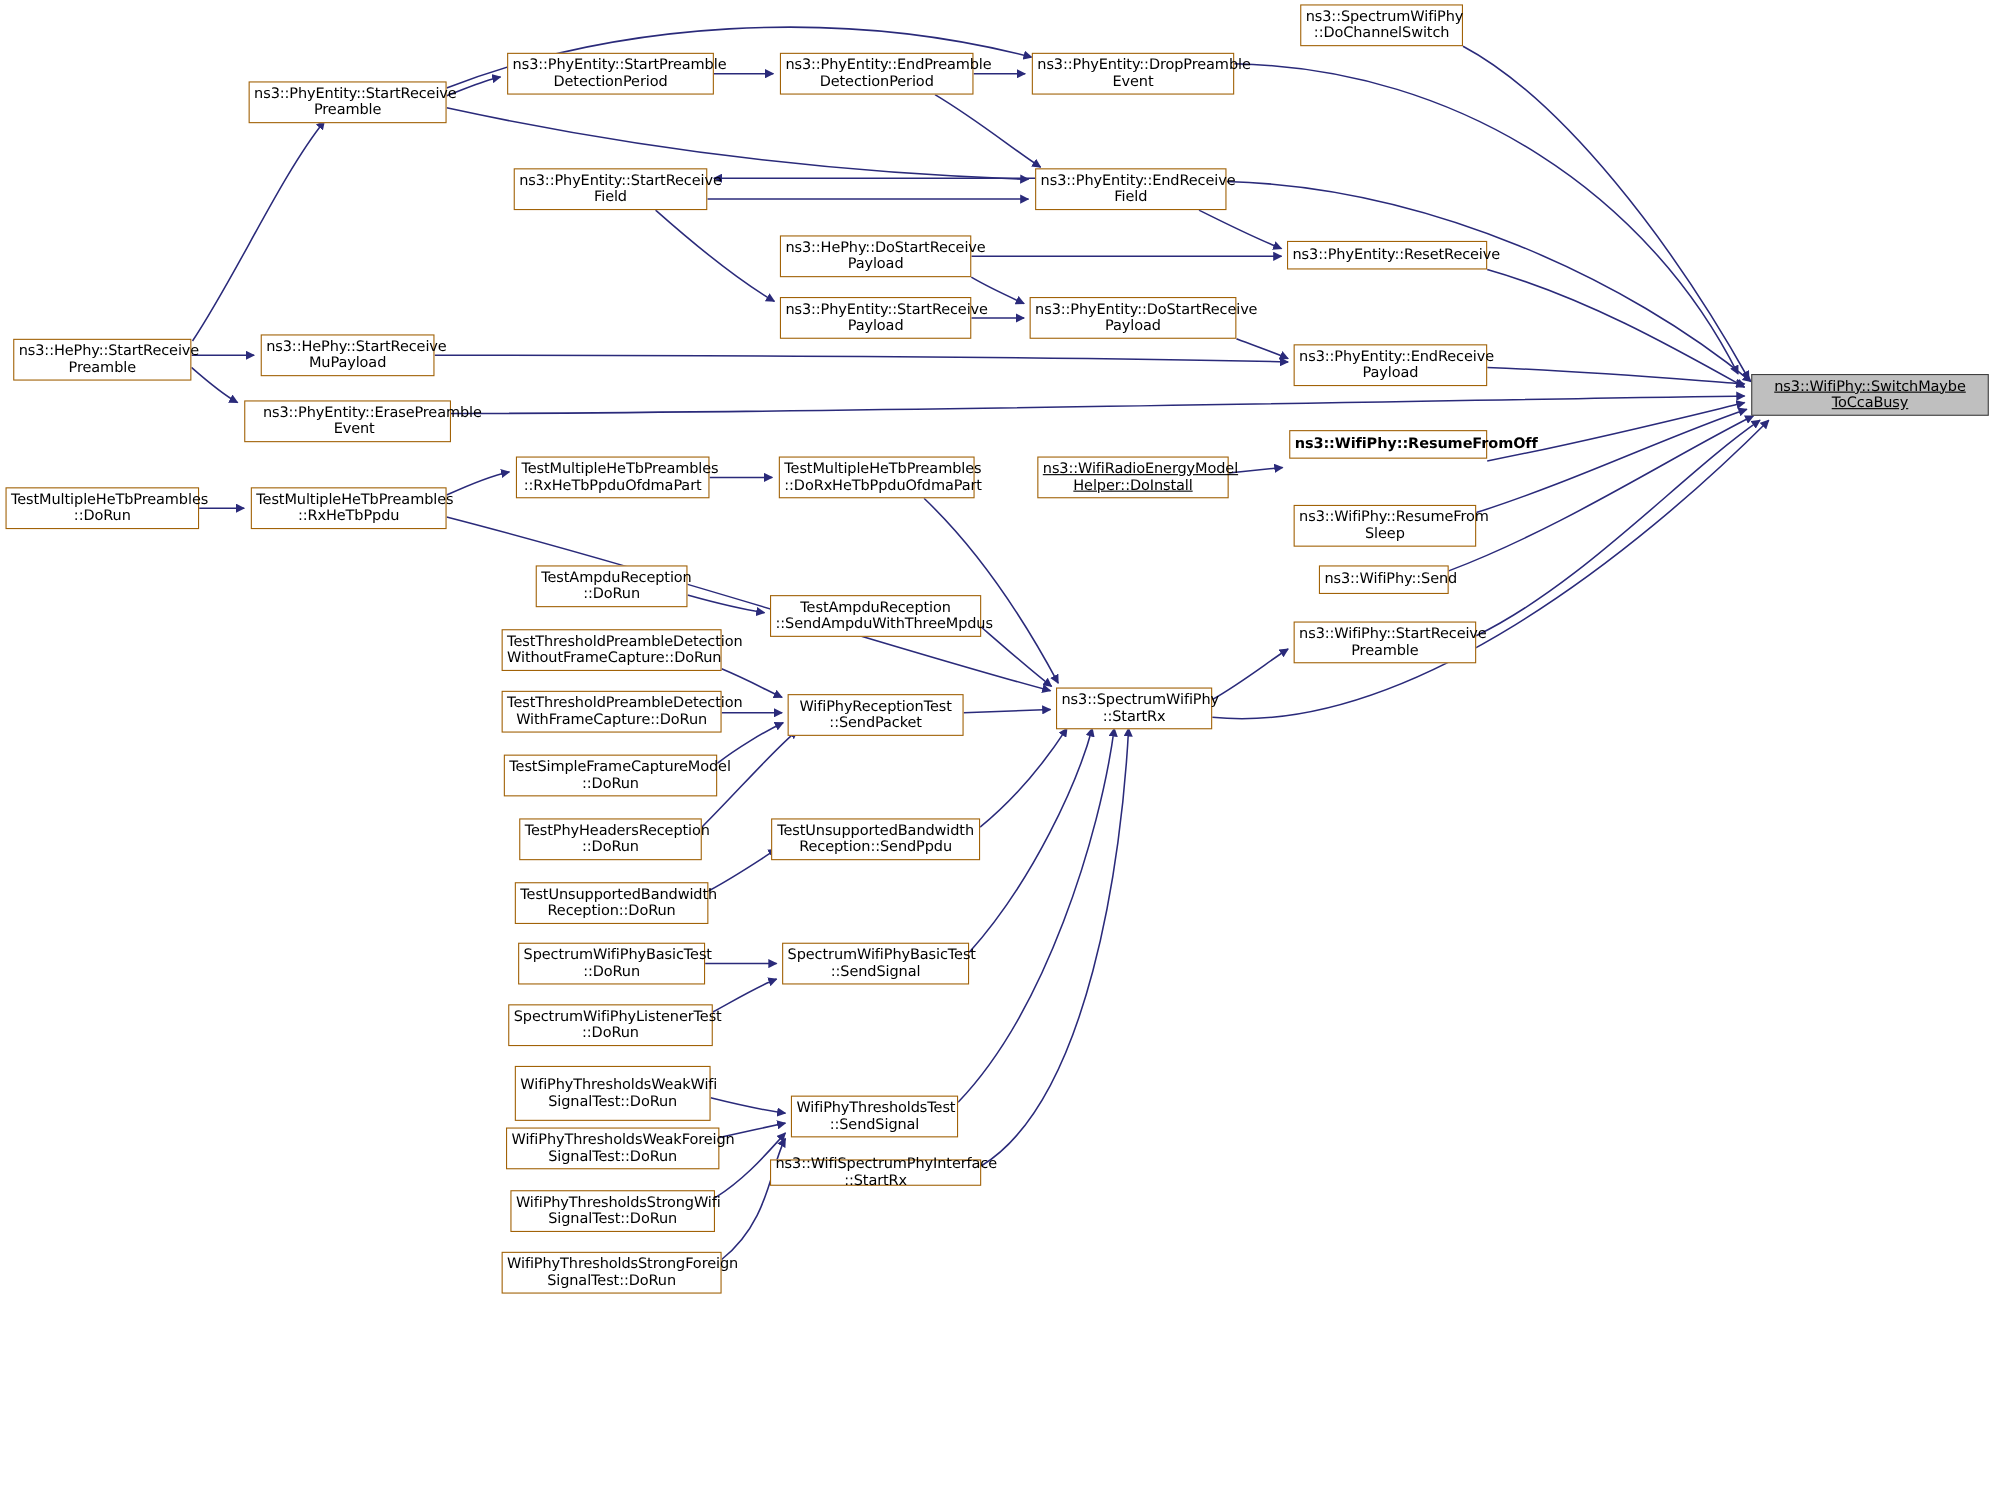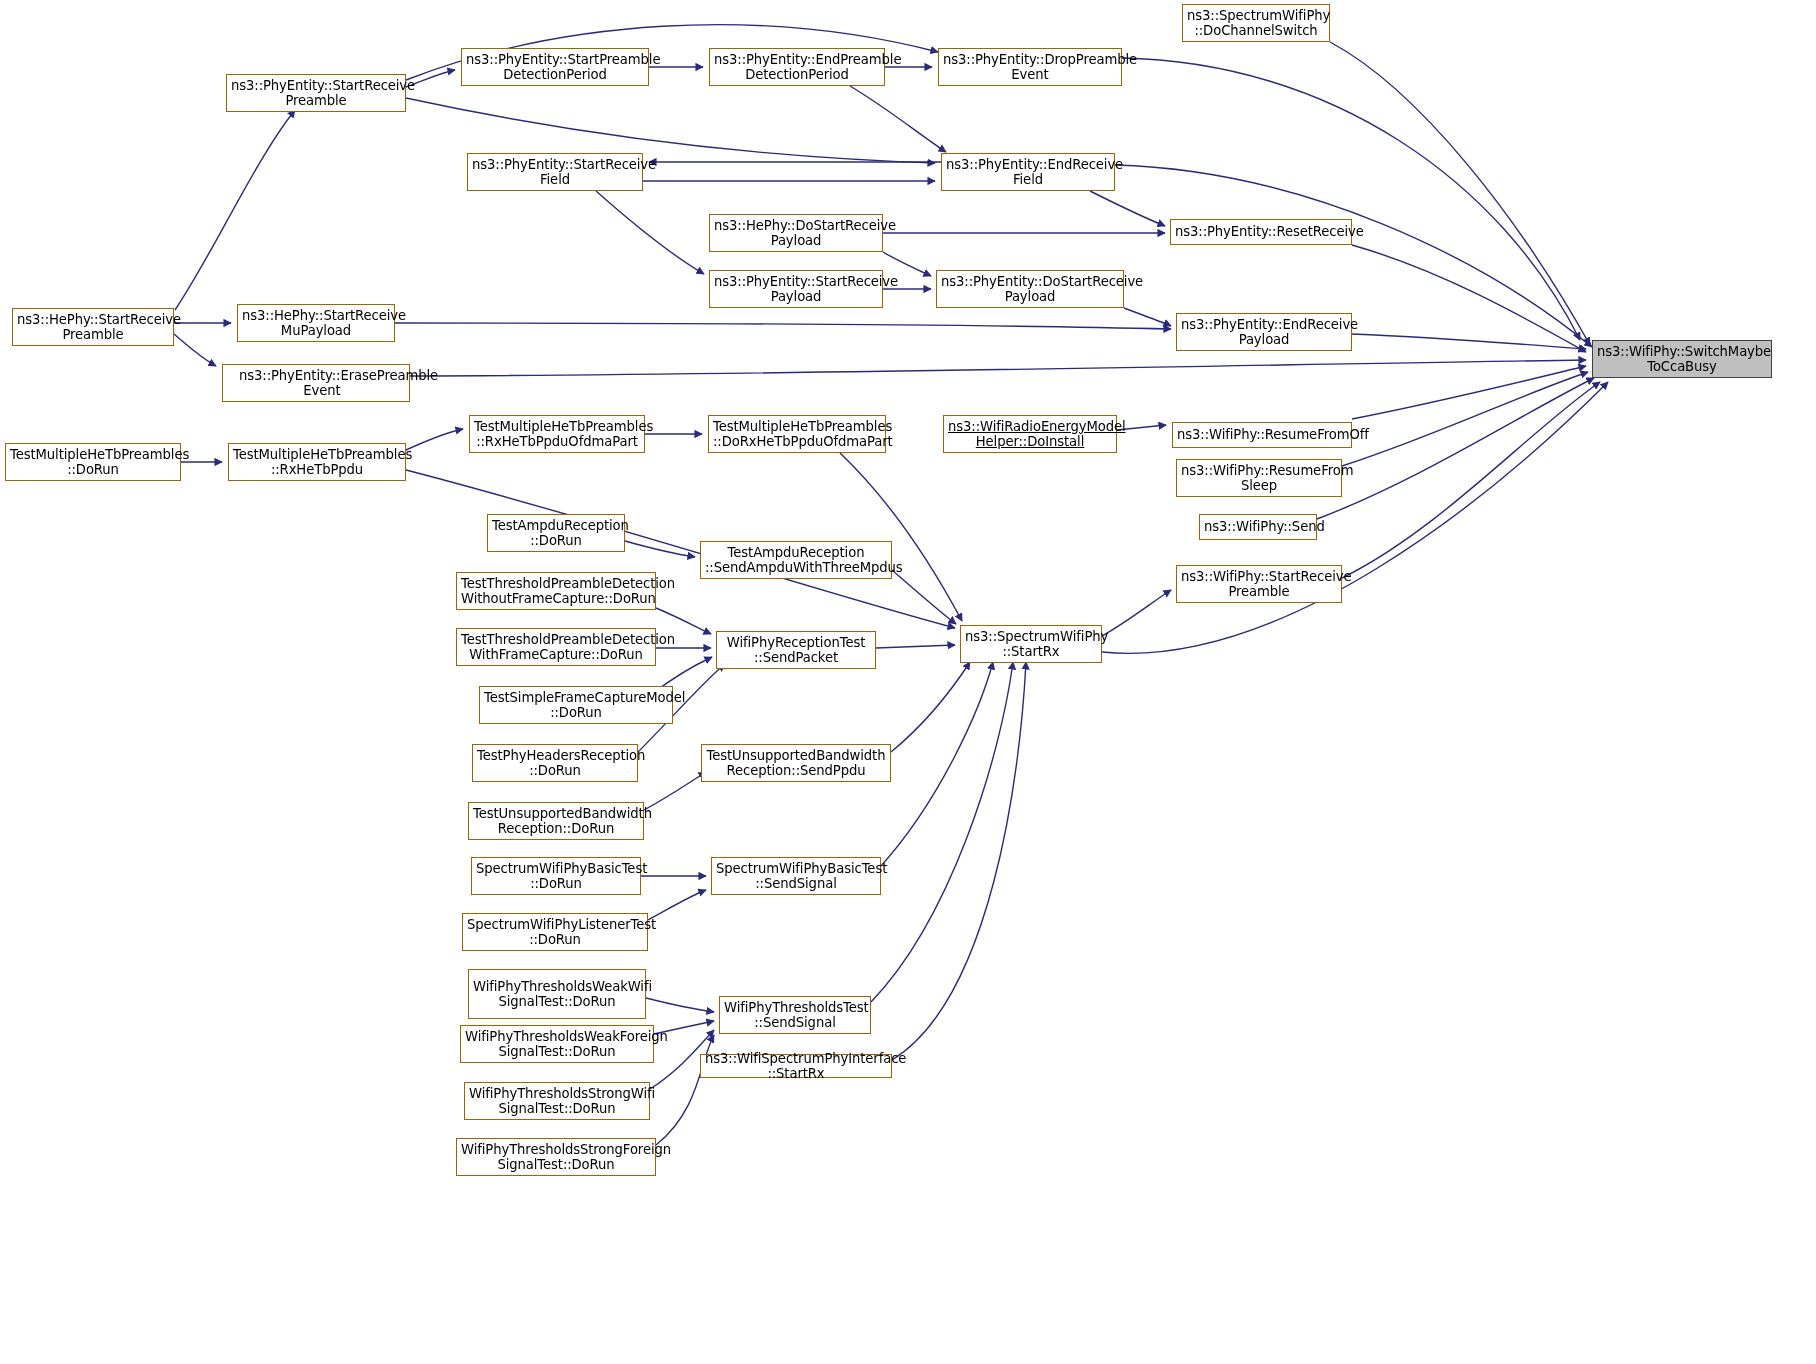--- a/index.html
+++ b/index.html
@@ -131,31 +131,31 @@
       <div class="node" style="left: 709px; top: 270px; width: 174px; height: 38px;"><span>ns3::PhyEntity::StartReceive
 Payload</span></div>
       <div class="node" style="left: 936px; top: 270px; width: 188px; height: 38px;"><span>ns3::PhyEntity::DoStartReceive
 Payload</span></div>
       <div class="node" style="left: 12px; top: 308px; width: 162px; height: 38px;"><span>ns3::HePhy::StartReceive
 Preamble</span></div>
       <div class="node" style="left: 237px; top: 304px; width: 158px; height: 38px;"><span>ns3::HePhy::StartReceive
 MuPayload</span></div>
       <div class="node" style="left: 1176px; top: 313px; width: 176px; height: 38px;"><span>ns3::PhyEntity::EndReceive
 Payload</span></div>
-      <div class="node highlight" style="left: 1592px; top: 340px; width: 180px; height: 38px;"><span>ns3::WifiPhy::SwitchMaybe
+      <div class="node highlight" style="left: 1592px; top: 340px; width: 216px; height: 38px; text-decoration: underline;"><span>ns3::WifiPhy::SwitchMaybe
 ToCcaBusy</span></div>
       <div class="node" style="left: 222px; top: 364px; width: 188px; height: 38px; padding-left: 16px;"><span>ns3::PhyEntity::ErasePreamble
 Event</span></div>
       <div class="node" style="left: 469px; top: 415px; width: 176px; height: 38px;"><span>TestMultipleHeTbPreambles
 ::RxHeTbPpduOfdmaPart</span></div>
       <div class="node" style="left: 708px; top: 415px; width: 178px; height: 38px;"><span>TestMultipleHeTbPreambles
 ::DoRxHeTbPpduOfdmaPart</span></div>
       <div class="node" style="left: 943px; top: 415px; width: 174px; height: 38px; text-decoration: underline;"><span>ns3::WifiRadioEnergyModel
 Helper::DoInstall</span></div>
-      <div class="node" style="left: 1172px; top: 422px; width: 180px; height: 26px;"><span>ns3::WifiPhy::ResumeFromOff</span></div>
+      <div class="node" style="left: 1172px; top: 391px; width: 180px; height: 26px; font-weight: bold;"><span>ns3::WifiPhy::ResumeFromOff</span></div>
       <div class="node" style="left: 5px; top: 443px; width: 176px; height: 38px;"><span>TestMultipleHeTbPreambles
 ::DoRun</span></div>
       <div class="node" style="left: 228px; top: 443px; width: 178px; height: 38px;"><span>TestMultipleHeTbPreambles
 ::RxHeTbPpdu</span></div>
       <div class="node" style="left: 1176px; top: 459px; width: 166px; height: 38px;"><span>ns3::WifiPhy::ResumeFrom
 Sleep</span></div>
       <div class="node" style="left: 1199px; top: 514px; width: 118px; height: 26px;"><span>ns3::WifiPhy::Send</span></div>
       <div class="node" style="left: 487px; top: 514px; width: 138px; height: 38px;"><span>TestAmpduReception
 ::DoRun</span></div>
       <div class="node" style="left: 700px; top: 541px; width: 192px; height: 38px;"><span>TestAmpduReception
@@ -163,21 +163,21 @@
       <div class="node" style="left: 1176px; top: 565px; width: 166px; height: 38px;"><span>ns3::WifiPhy::StartReceive
 Preamble</span></div>
       <div class="node" style="left: 456px; top: 572px; width: 200px; height: 38px;"><span>TestThresholdPreambleDetection
 WithoutFrameCapture::DoRun</span></div>
       <div class="node" style="left: 716px; top: 631px; width: 160px; height: 38px;"><span>WifiPhyReceptionTest
 ::SendPacket</span></div>
       <div class="node" style="left: 960px; top: 625px; width: 142px; height: 38px;"><span>ns3::SpectrumWifiPhy
 ::StartRx</span></div>
       <div class="node" style="left: 456px; top: 628px; width: 200px; height: 38px;"><span>TestThresholdPreambleDetection
 WithFrameCapture::DoRun</span></div>
-      <div class="node" style="left: 458px; top: 686px; width: 194px; height: 38px; margin-left: 21px;"><span>TestSimpleFrameCaptureModel
+      <div class="node" style="left: 458px; top: 686px; width: 194px; height: 38px;"><span>TestSimpleFrameCaptureModel
 ::DoRun</span></div>
       <div class="node" style="left: 472px; top: 744px; width: 166px; height: 38px;"><span>TestPhyHeadersReception
 ::DoRun</span></div>
       <div class="node" style="left: 701px; top: 744px; width: 190px; height: 38px;"><span>TestUnsupportedBandwidth
 Reception::SendPpdu</span></div>
       <div class="node" style="left: 468px; top: 802px; width: 176px; height: 38px;"><span>TestUnsupportedBandwidth
 Reception::DoRun</span></div>
       <div class="node" style="left: 471px; top: 857px; width: 170px; height: 38px;"><span>SpectrumWifiPhyBasicTest
 ::DoRun</span></div>
       <div class="node" style="left: 711px; top: 857px; width: 170px; height: 38px;"><span>SpectrumWifiPhyBasicTest

